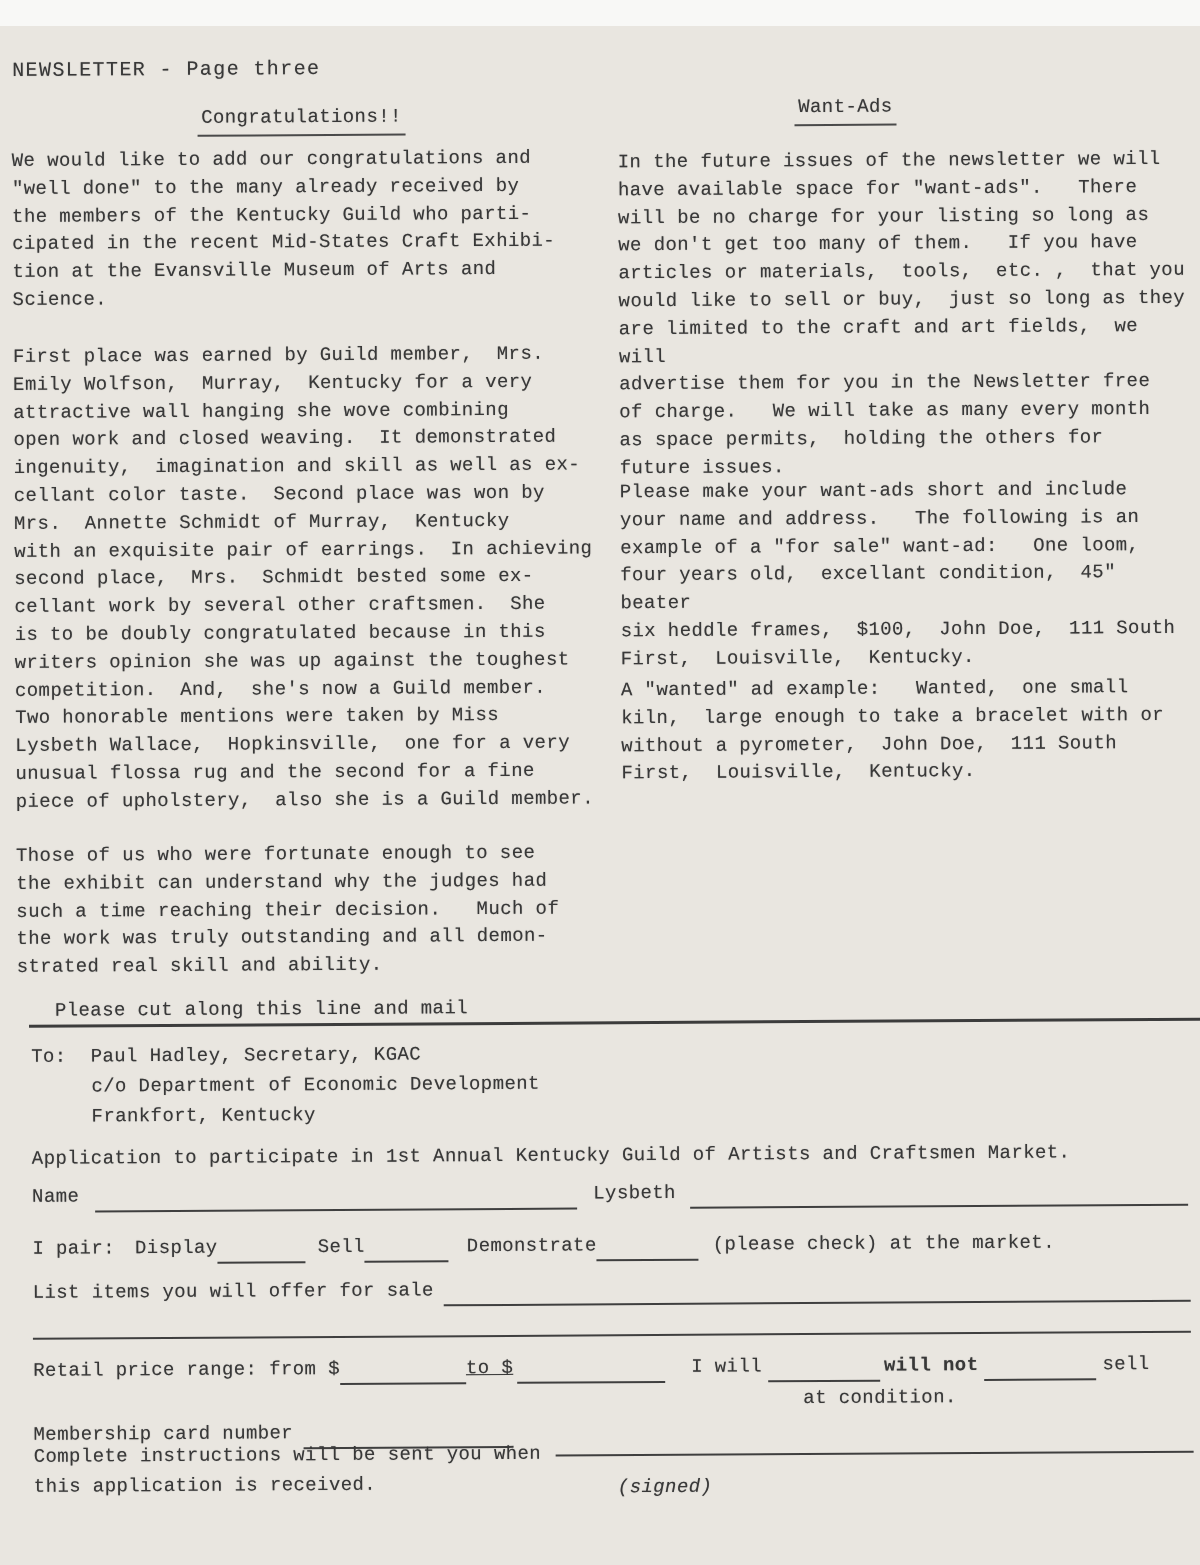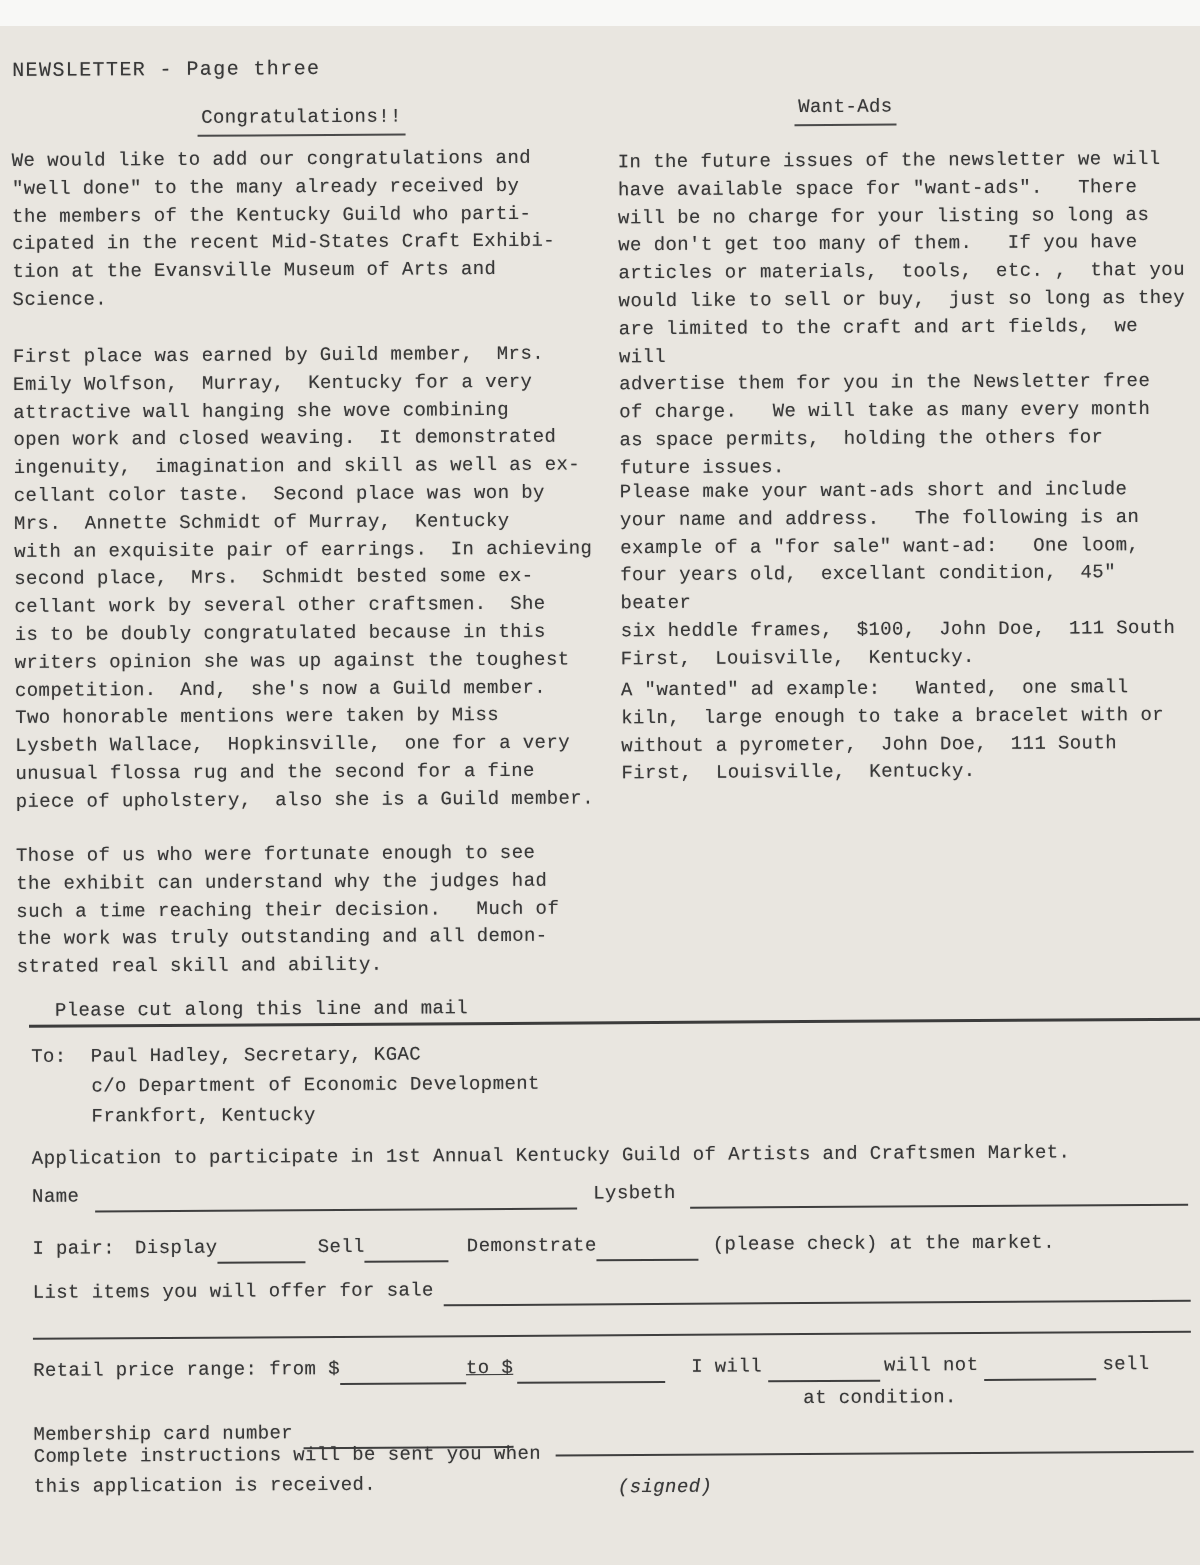--- a/index.html
+++ b/index.html
@@ -133,21 +133,21 @@
 
     <div class="hline" style="left:30px;top:1318px;width:1158px;height:20px;"></div>
 
     <div class="row" style="left:30px;top:1360px;">
       <span>Retail price range: from $</span>
       <span class="blank" style="width:126px;"></span>
       <span style="text-decoration:underline;">to $</span>
       <span class="blank" style="width:148px;margin-left:4px;"></span>
       <span style="margin-left:26px;">I will</span>
       <span class="blank" style="width:112px;margin-left:6px;"></span>
-      <span style="margin-left:4px;">will not</span>
+      <span style="margin-left:4px;font-weight:bold;">will not</span>
       <span class="blank" style="width:112px;margin-left:6px;"></span>
       <span style="margin-left:6px;">sell</span>
     </div>
 
     <div class="t" style="left:800px;top:1390px;white-space:nowrap;">at condition.</div>
 
     <div class="row" style="left:30px;top:1424px;">
       <span>Membership card number</span>
       <span class="blank" style="width:210px;margin-left:10px;"></span>
     </div>

